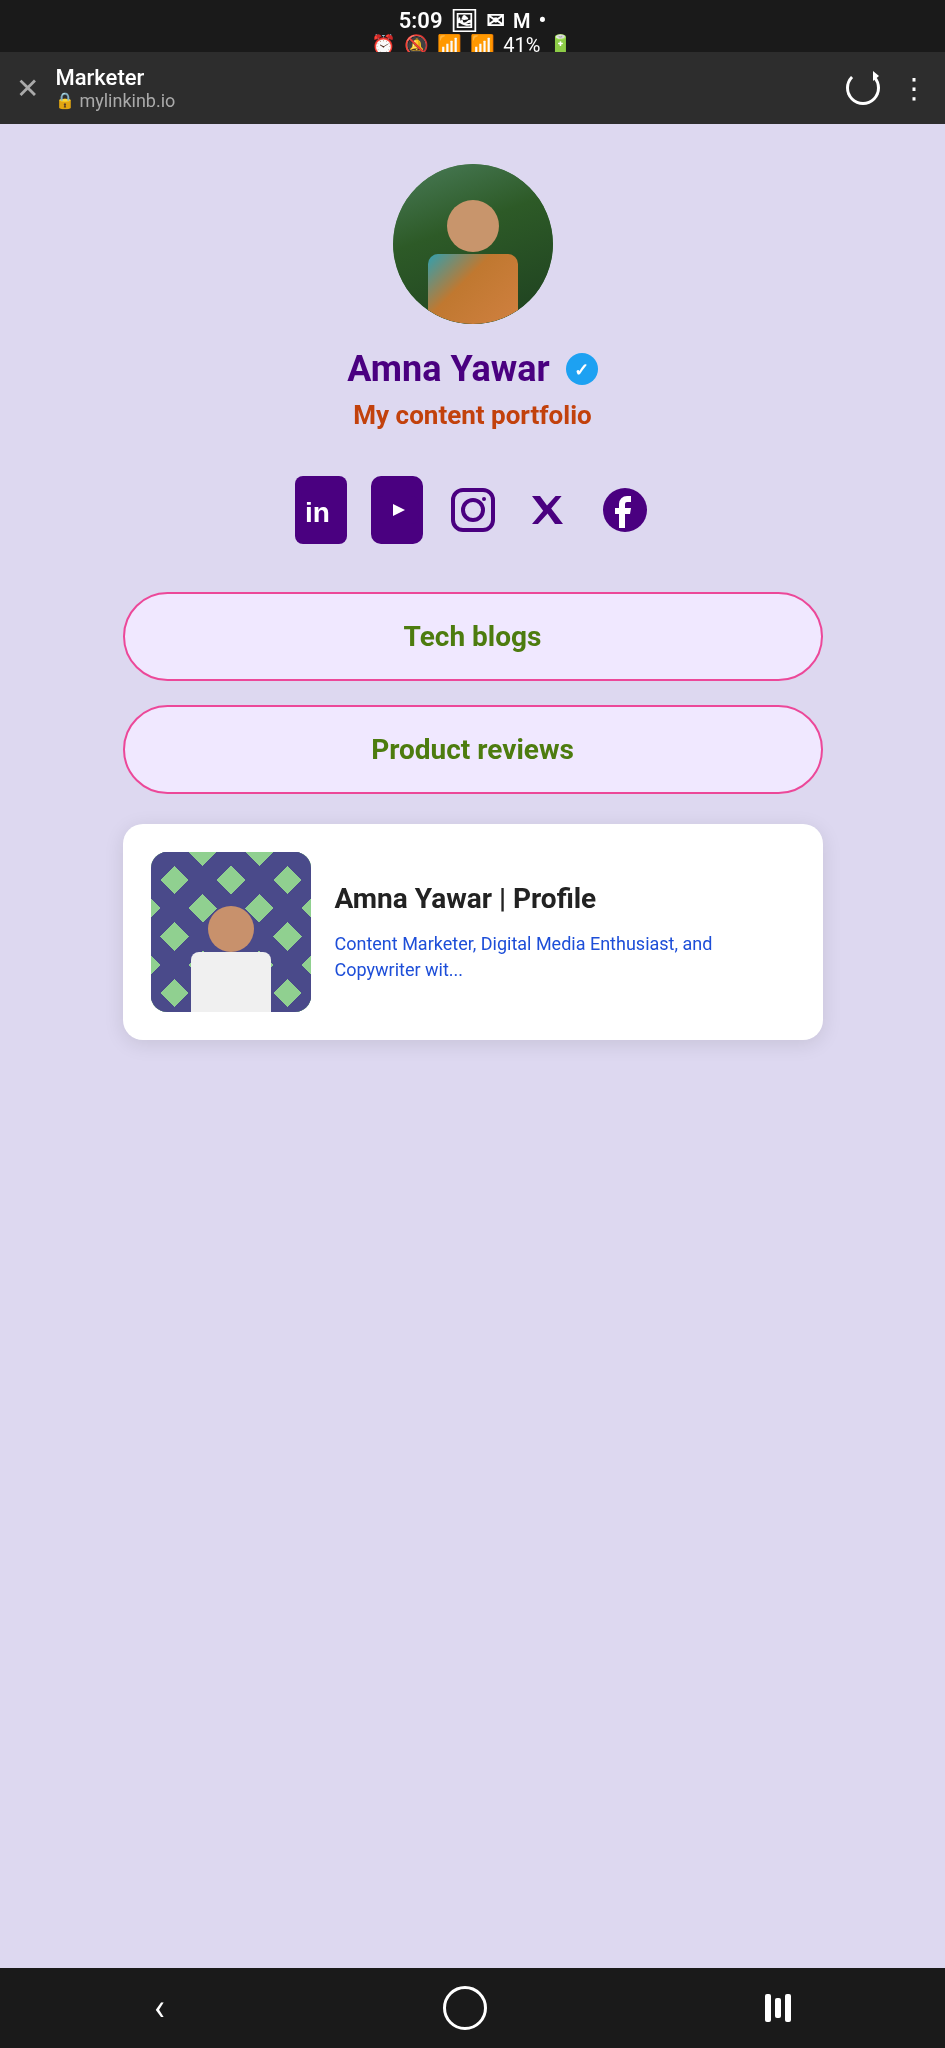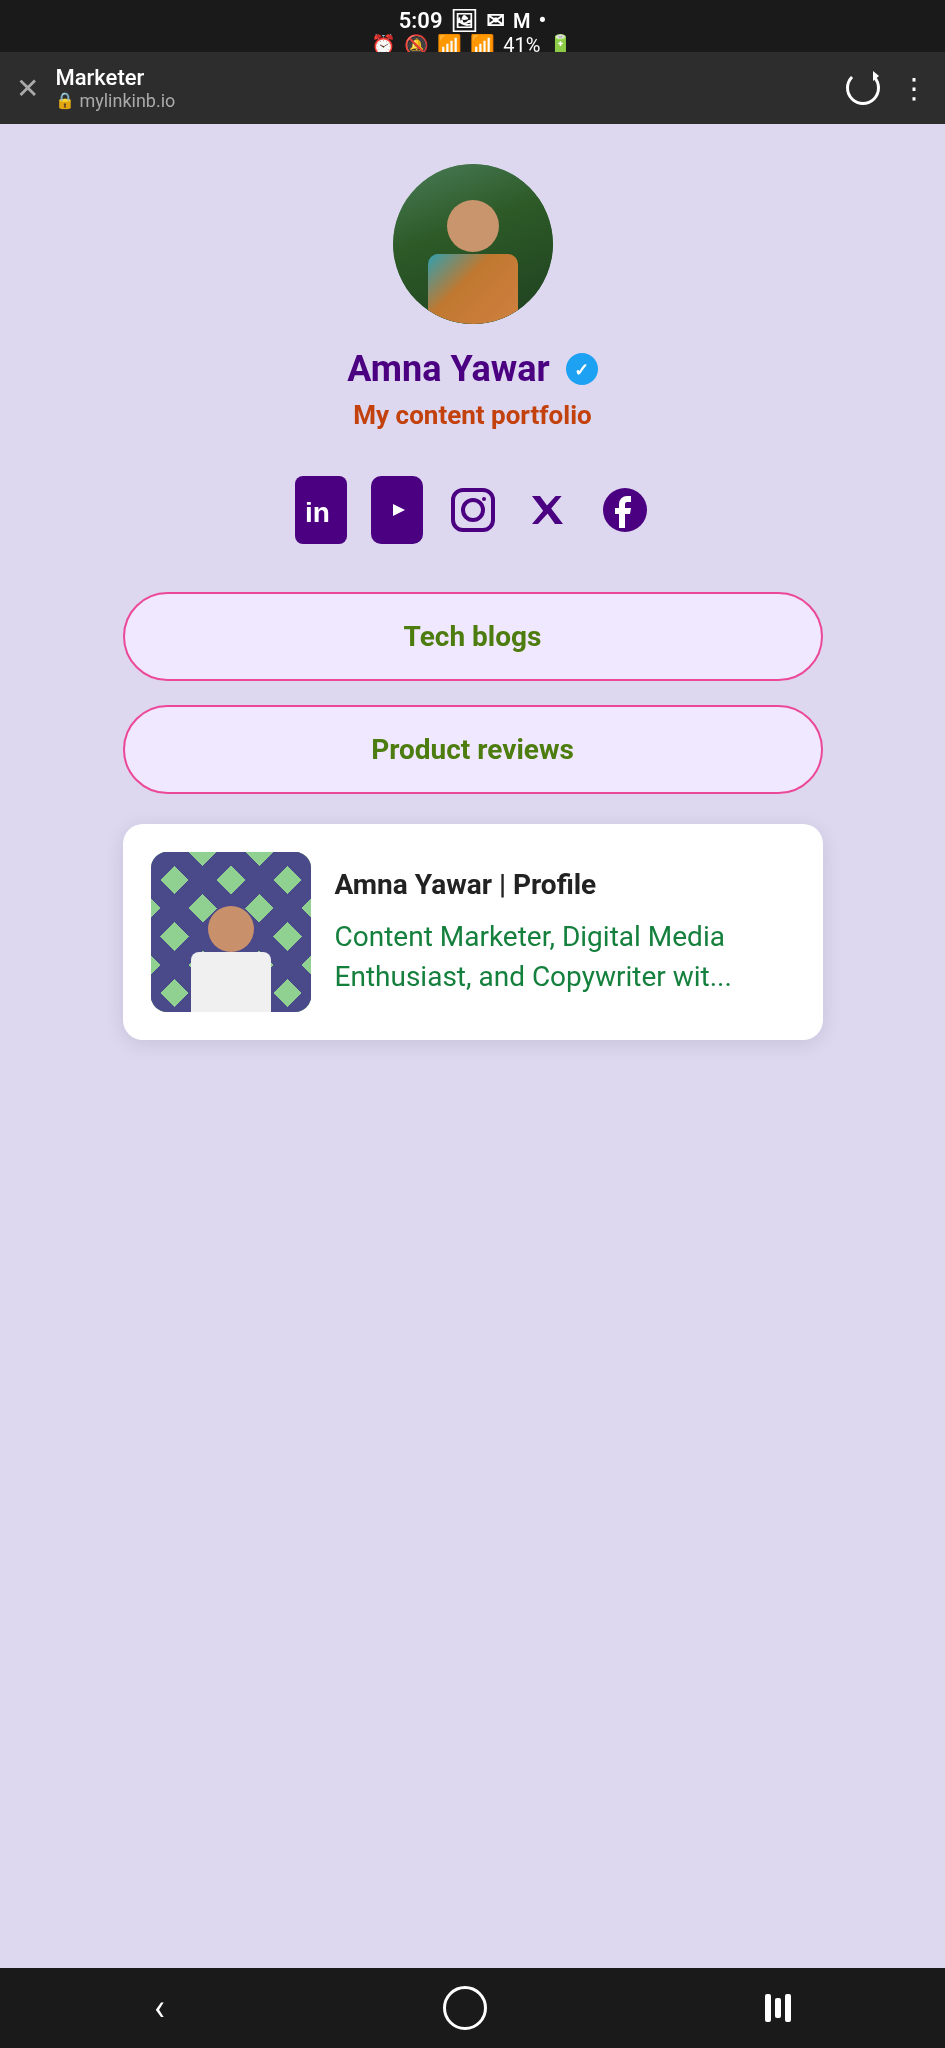--- a/index.html
+++ b/index.html
@@ -297,22 +297,22 @@
     .card-info {
       flex: 1;
     }
     .card-name {
       font-size: 28px;
       font-weight: 700;
       color: #222;
       margin-bottom: 16px;
     }
     .card-desc {
-      font-size: 28px;
-      color: #15803d;
+      font-size: 18px;
+      color: #1d4ed8;
       line-height: 1.4;
     }
 
     
     .bottom-nav {
       background: #1a1a1a;
       height: 80px;
       display: flex;
       justify-content: space-around;
       align-items: center;

